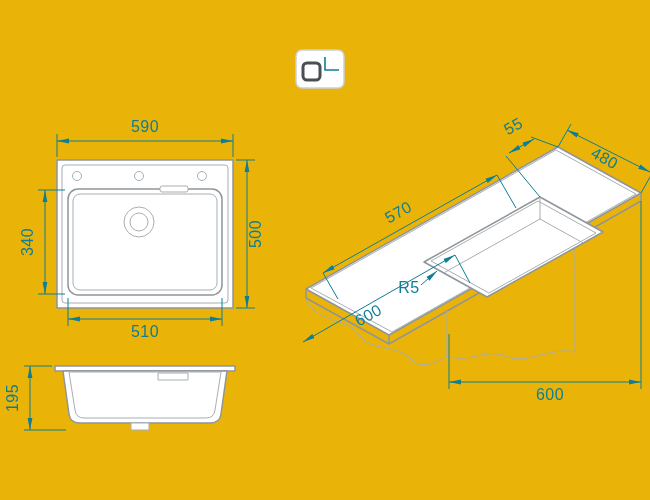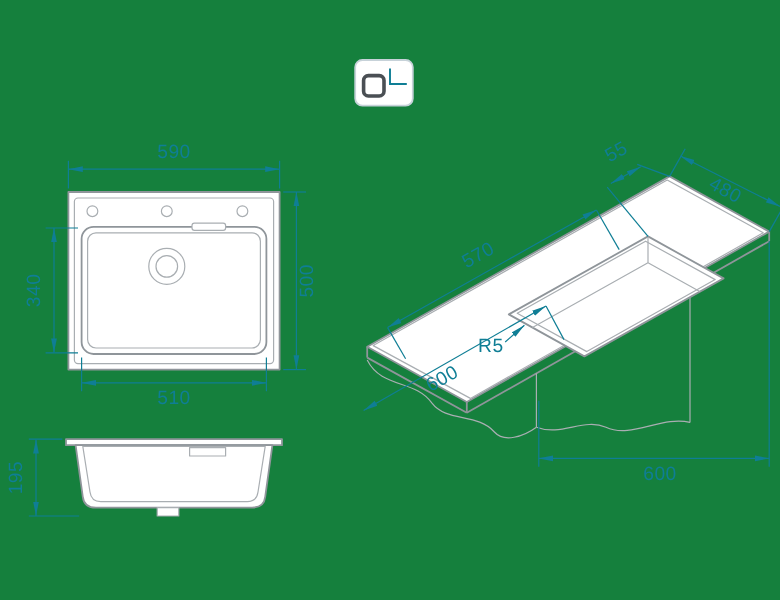--- a/index.html
+++ b/index.html
@@ -1,21 +1,21 @@
 <!DOCTYPE html>
 <html style="--dim: #0f7e95; --draw-dark: #8f959a; --draw-light: #a9aeb2;"><head>
 <meta charset="utf-8">
 <style>
   :root{
     --dim:#0f7e95;
     --draw-dark:#8f959a;
     --draw-light:#a9aeb2;
   }
   html,body{margin:0;padding:0;background:#ffffff;}
-  .stage{width:650px;height:500px;position:relative;background:#15803d;font-family:"Liberation Sans",sans-serif;}
+  .stage{width:650px;height:500px;position:relative;background:#eab308;font-family:"Liberation Sans",sans-serif;}
   svg{display:block;}
   .d2{stroke:var(--draw-dark);stroke-width:1.5;fill:none;stroke-linejoin:round;}
   .d2f{stroke:var(--draw-dark);stroke-width:1.5;fill:#ffffff;stroke-linejoin:round;}
   .d1{stroke:var(--draw-light);stroke-width:1;fill:none;stroke-linejoin:round;}
   .d1f{stroke:var(--draw-light);stroke-width:1;fill:#ffffff;stroke-linejoin:round;}
   .dim{stroke:var(--dim);stroke-width:1;fill:none;}
   .dimtxt{fill:var(--dim);font-size:16px;letter-spacing:.4px;font-family:"Liberation Sans",sans-serif;}
   .arrow{fill:var(--dim);}
   .iconframe{stroke:#c7d2d9;stroke-width:1.5;fill:#ffffff;}
   .iconglyph{stroke:#4a4f54;stroke-width:3;fill:none;stroke-linejoin:round;}

